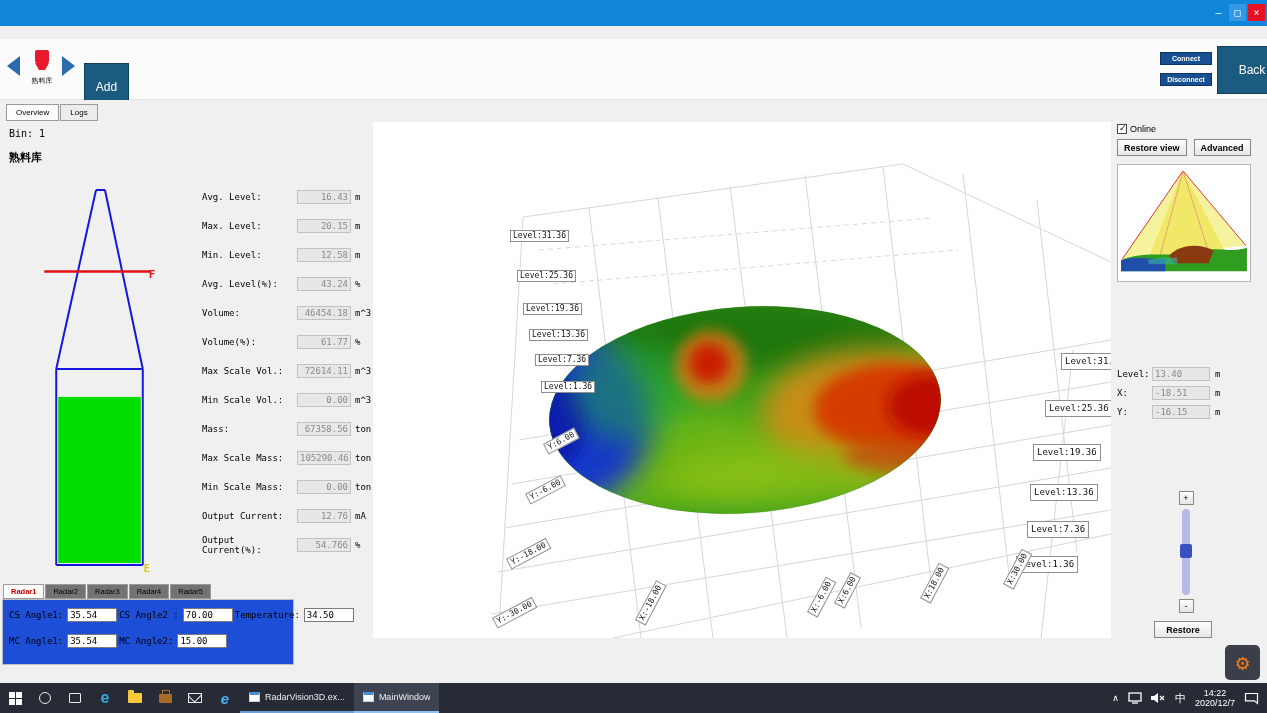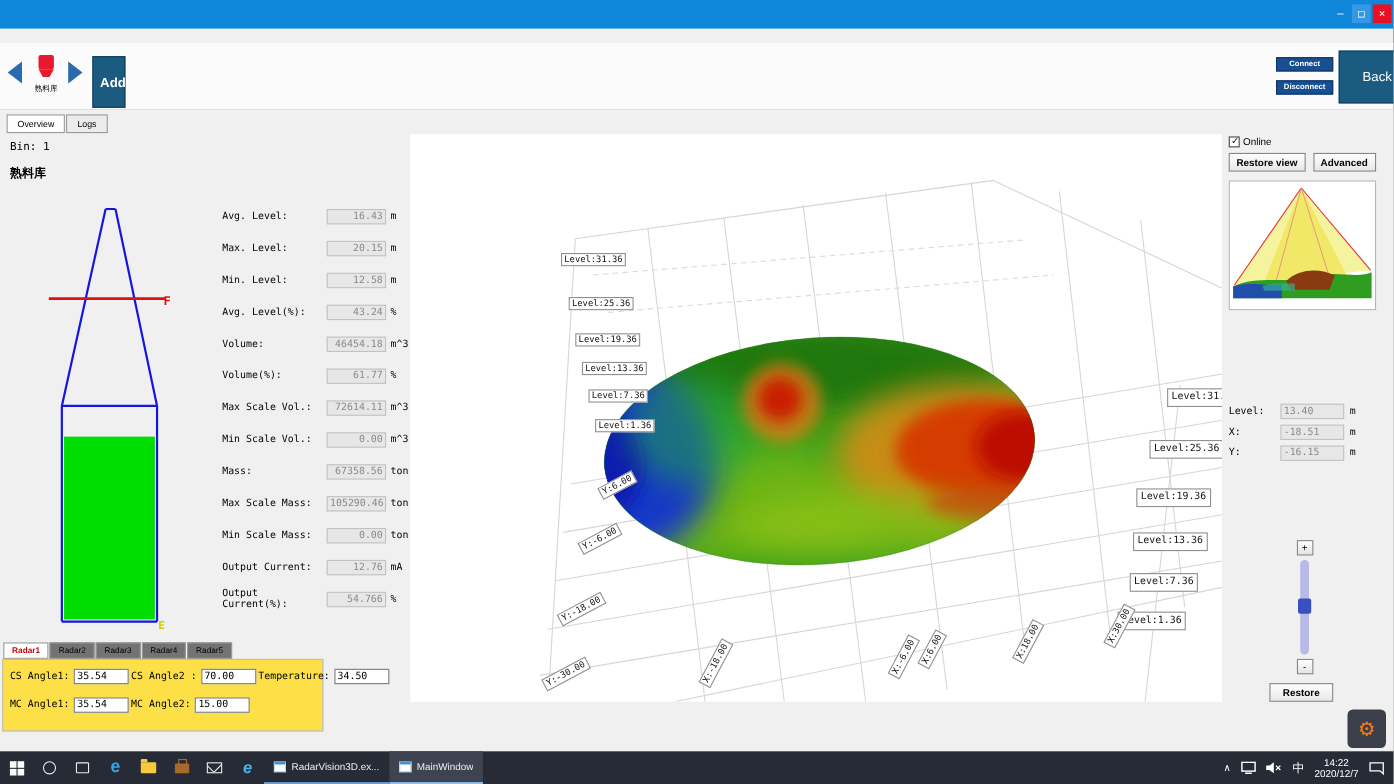--- a/index.html
+++ b/index.html
@@ -27,21 +27,21 @@
            border-bottom:1px solid #e2e2e2;}
   .nav-arrow{position:absolute;width:0;height:0;border-style:solid;}
   .nav-arrow.left{left:7px;top:17px;border-width:10px 13px 10px 0;
                   border-color:transparent #2a6bae transparent transparent;}
   .nav-arrow.right{left:62px;top:17px;border-width:10px 0 10px 13px;
                    border-color:transparent transparent transparent #2a6bae;}
   .bin-icon-wrap{position:absolute;left:25px;top:10px;width:34px;text-align:center;}
   .bin-icon-label{display:block;font-size:7px;margin-top:1px;}
   .big-btn{position:absolute;background:#1c5b80;color:#fff;border:1px solid #113e59;
            font-size:12px;font-family:"Liberation Sans",sans-serif;cursor:pointer;}
-  .big-btn.add{left:84px;top:12px;width:30px;height:47px;font-weight:bold;}
+  .big-btn.add{left:84px;top:24px;width:45px;height:47px;}
   .big-btn.back{left:1217px;top:7px;width:70px;height:48px;}
   .conn-btns{position:absolute;left:1160px;top:13px;width:52px;}
   .small-btn{display:block;width:52px;height:13px;margin-bottom:8px;background:#174f92;color:#fff;
              border:1px solid #0d3563;font-size:7px;font-weight:bold;
              font-family:"Liberation Sans",sans-serif;padding:0;line-height:10px;cursor:pointer;}
 
   
   .workarea{position:absolute;top:100px;left:0;right:0;bottom:30px;background:#f0f0f0;}
   .tabstrip{position:absolute;top:4px;left:6px;display:flex;z-index:3;}
   .tab{font-size:8px;font-family:"Liberation Sans",sans-serif;padding:3px 9px;background:#ececec;
@@ -57,21 +57,21 @@
   .frow{display:flex;align-items:center;height:29px;}
   .flabel{width:95px;flex:none;font-size:9px;}
   .fvalue{width:54px;flex:none;background:#e7e7e7;border:1px solid #c2c2c2;color:#8a8a8a;
           font-size:9px;padding:1px 2px;overflow:hidden;white-space:nowrap;text-align:right;}
   .funit{margin-left:4px;font-size:9px;white-space:nowrap;}
   .radar-tabs{position:absolute;left:3px;top:464px;display:flex;}
   .rtab{font-size:7.5px;font-family:"Liberation Sans",sans-serif;padding:2px 7px;
         border:1px solid #9a9a9a;background:#737373;margin-right:1px;cursor:pointer;}
   .rtab.active{background:#fff;color:#c00000;font-weight:bold;}
   .param-group{position:absolute;left:2px;top:479px;width:292px;height:66px;
-               border:1px solid #bdbdbd;background:#fde047;}
+               border:1px solid #bdbdbd;background:#1d4ed8;}
   .param-row{display:flex;align-items:center;height:22px;padding-left:6px;margin-top:4px;}
   .plabel{font-size:9px;margin-right:4px;white-space:nowrap;}
   .pinput{width:50px;height:14px;font-size:9px;font-family:"DejaVu Sans Mono",monospace;
           border:1px solid #7a7a7a;background:#fff;margin-right:2px;padding:0 2px;}
 
   
   .plot{position:absolute;left:373px;top:22px;width:738px;height:516px;background:#fff;overflow:hidden;}
   .scene{position:absolute;left:0;top:0;}
   .plot-overlay{position:absolute;left:0;top:0;width:100%;height:100%;}
   .tick{position:absolute;background:#fff;border:1px solid #8f8f8f;font-size:8px;line-height:10px;
@@ -89,21 +89,21 @@
   .view-btns{position:absolute;left:6px;top:39px;display:flex;gap:7px;}
   .std-btn{font-size:9px;font-weight:bold;font-family:"Liberation Sans",sans-serif;
            background:linear-gradient(#fefefe,#e7e7e7);border:1px solid #878787;
            padding:2px 6px;height:17px;cursor:pointer;}
   .preview{position:absolute;left:6px;top:64px;width:134px;height:118px;background:#fff;
            border:1px solid #b5b5b5;}
   .readouts{position:absolute;left:6px;top:264px;width:148px;}
   .rrow{display:flex;align-items:center;height:19px;}
   .rlabel{width:35px;flex:none;font-size:9px;}
   .rvalue{width:58px;flex:none;background:#e7e7e7;border:1px solid #c2c2c2;color:#8a8a8a;
-          font-size:9px;padding:1px 2px;margin-left:12px;}
+          font-size:9px;padding:1px 2px;}
   .runit{margin-left:5px;font-size:9px;}
   .zoom-slider{position:absolute;left:62px;top:390px;width:26px;display:flex;
                flex-direction:column;align-items:center;}
   .tiny-btn{width:15px;height:14px;font-size:9px;line-height:9px;padding:0;
             background:linear-gradient(#fff,#e4e4e4);border:1px solid #878787;margin:1px 0;cursor:pointer;}
   .track{width:8px;height:86px;background:#b7b9e6;border-radius:4px;position:relative;margin:3px 0;}
   .handle{position:absolute;left:-2px;top:35px;width:12px;height:14px;background:#3a50c0;border-radius:2px;}
   .restore{position:absolute;left:43px;top:521px;width:58px;height:17px;}
 
   

